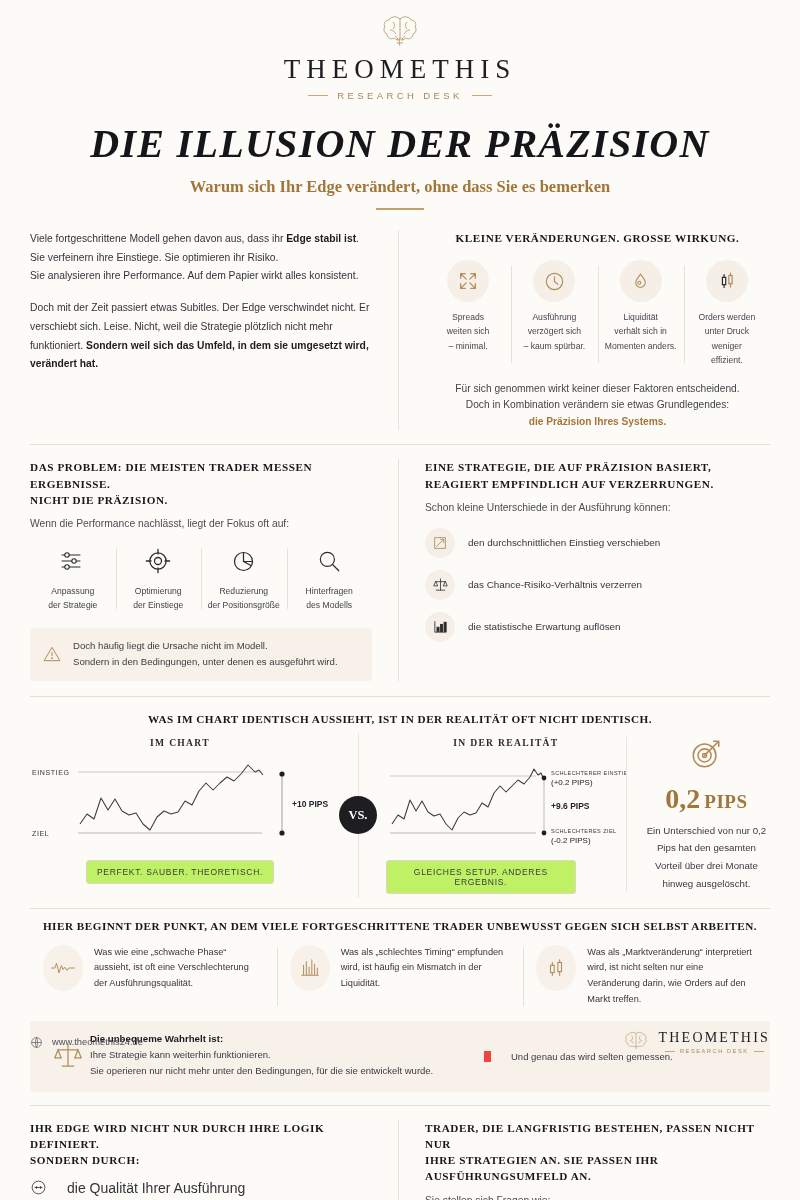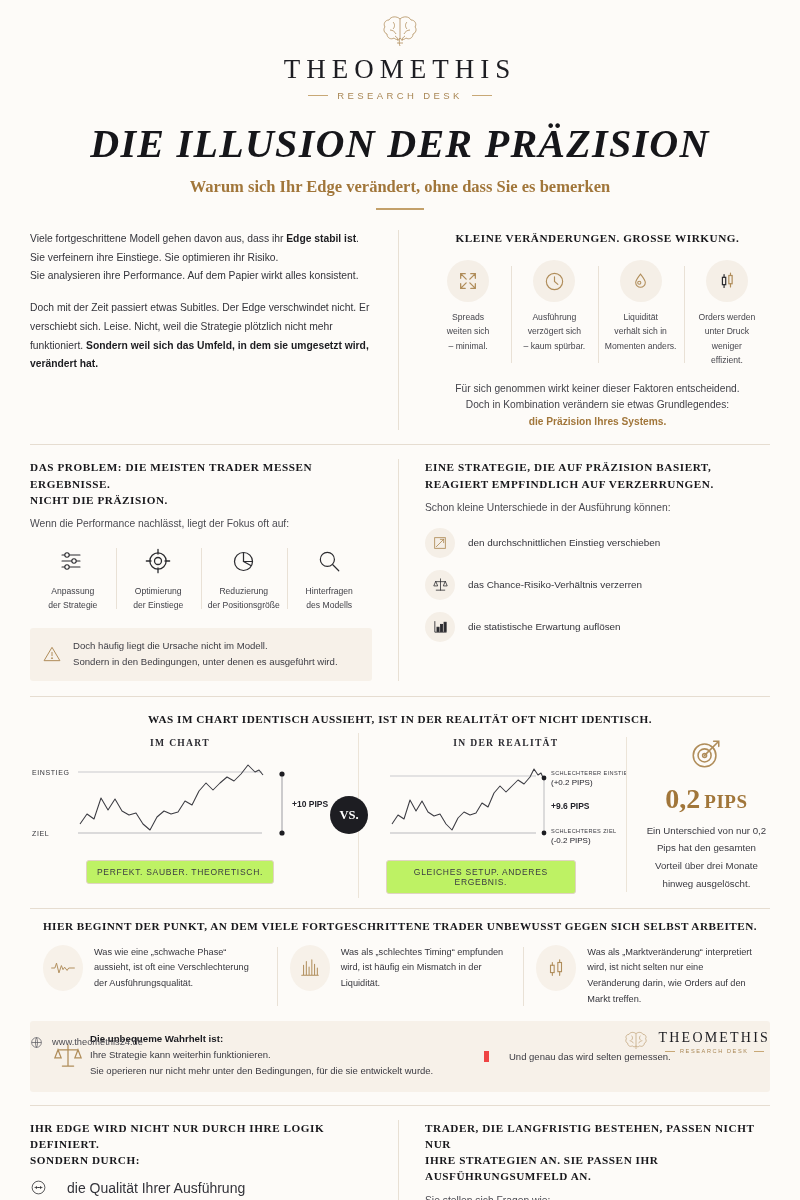--- a/index.html
+++ b/index.html
@@ -72,21 +72,21 @@
                  display:flex; align-items:center; justify-content:center; }
   .bullet-txt { font-size: 9.9px; color:#33333a; }
 
   
   .chart-sec { margin-top: 16px; }
   .chart-title { text-align:center; font-family:"Liberation Serif",serif; font-weight:700;
                  font-size: 11.2px; letter-spacing:.5px; color:#17171b; }
   .chart-row { display:flex; margin-top: 12px; position:relative; align-items:flex-start; }
   .chart-pane { position:relative; }
   .pane-a { width: 300px; }
-  .pane-mid { width: 62px; display:flex; align-items:center; justify-content:flex-start;
+  .pane-mid { width: 62px; display:flex; align-items:center; justify-content:center;
               align-self:stretch; position:relative; }
   .pane-mid::before { content:""; position:absolute; left:50%; top:-4px; bottom:-4px; width:1px; background:#ece4d8; }
   .pane-b { width: 240px; }
   .pane-c { width: 158px; padding-left: 16px; border-left:1px solid #ece4d8; text-align:center; }
   .pane-head { text-align:center; font-family:"Liberation Serif",serif; font-weight:700;
                font-size:9.6px; letter-spacing:1.3px; color:#2a2a30; margin-bottom: 6px; }
   .vs-badge { width: 38px; height:38px; border-radius:50%; background:#1d1d22; color:#fff;
               display:flex; align-items:center; justify-content:center;
               font-family:"Liberation Serif",serif; font-size:12.5px; font-weight:700; position:relative; z-index:2; }
   .cap-box { border:1px solid #e0d4c2; background:#bef264; border-radius:3px; padding: 6px 8px;
@@ -103,21 +103,21 @@
   .tu .oval { width: 40px; height:46px; border-radius:50%; background:#f7f1e9; flex:0 0 40px;
               display:flex; align-items:center; justify-content:center; }
   .tu .t { font-size: 9.2px; color:#35353c; line-height:1.72; }
 
   .wide-box { background:#f7f1e9; border-radius:3px; margin-top: 13px; padding: 12px 16px;
               display:flex; align-items:center; }
   .wide-box .ic { width:44px; flex:0 0 44px; display:flex; justify-content:center; }
   .wide-box .left { flex:1; padding-right: 16px; }
   .wide-box .left b { font-size: 9.7px; display:block; margin-bottom: 3px; color:#1b1b20; }
   .wide-box .left p { font-size: 9.5px; color:#3a3a41; line-height:1.72; }
-  .wide-box .right { width: 270px; padding-left: 20px; border-left:5px solid #ef4444;
+  .wide-box .right { width: 270px; padding-left: 20px; border-left:7px solid #ef4444;
                      font-size: 9.5px; color:#3a3a41; }
 
   
   .check-row { display:flex; align-items:center; gap:11px; margin-top: 11px; }
   .chk { width: 17px; height:17px; flex:0 0 17px; }
   .check-txt { font-size: 14px; color:#33333a;margin-left:9px; }
 
   .footer { position:absolute; left:30px; right:30px; bottom: 14px;
             display:flex; align-items:center; justify-content:space-between; }
   .foot-left { display:flex; align-items:center; gap: 9px; font-size: 9.3px; color:#4c4c53; }

